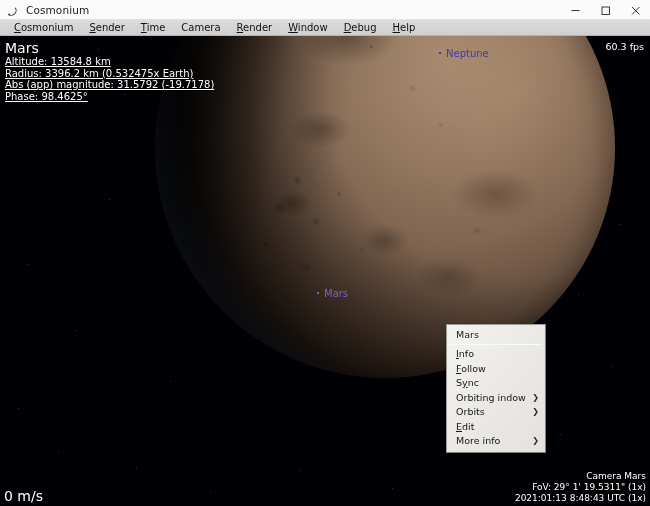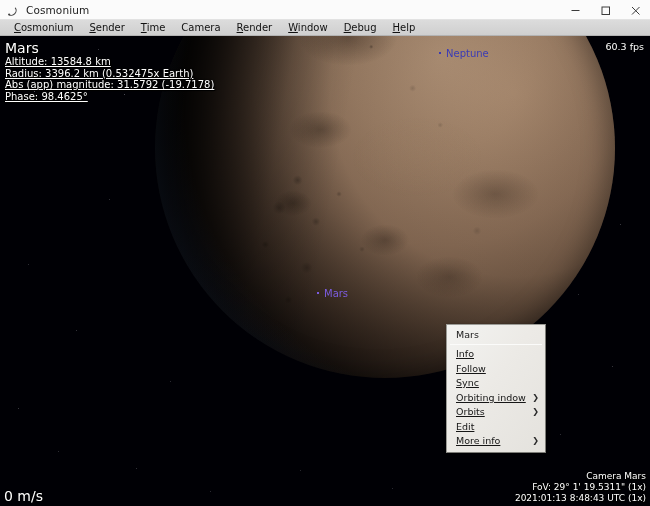--- a/index.html
+++ b/index.html
@@ -222,21 +222,20 @@
     margin: 1px 3px 2px 3px;
     background: #bdbcb7;
     border-bottom: 1px solid #fbfbfa;
   }
   .ctx-item {
     position: relative;
     padding: 1px 0 1px 9px;
     line-height: 12.5px;
     white-space: nowrap;
     cursor: default;
-    text-decoration: underline;
   }
   .ctx-item u { text-decoration: underline; }
   .ctx-arrow {
     position: absolute; right: 6px; top: 50%;
     transform: translateY(-50%);
     font-size: 8px; font-weight: bold; color: #2a2a2a;
     line-height: 1;
   }
 </style>
 </head>

